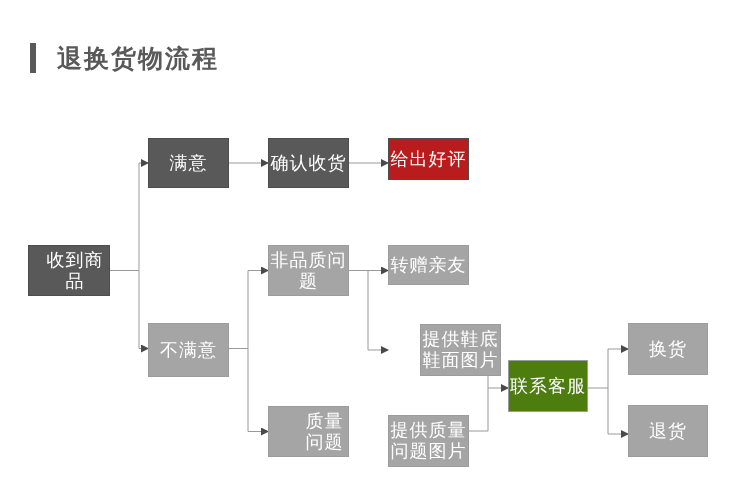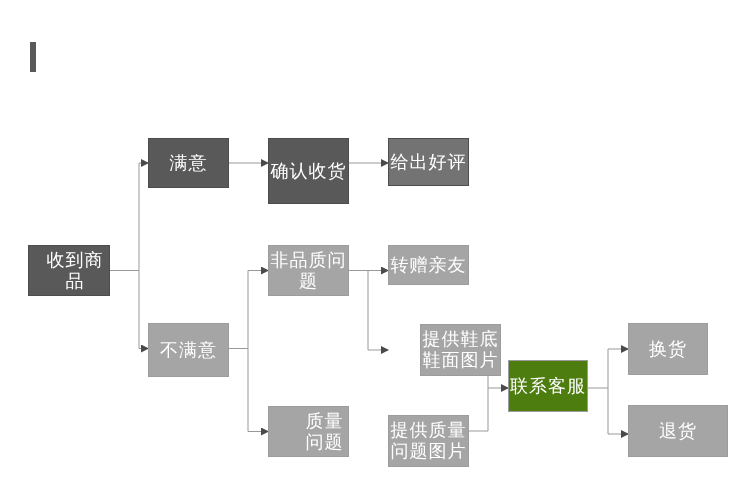--- a/index.html
+++ b/index.html
@@ -60,20 +60,21 @@
     line-height: 21px;
     white-space: pre-line;
   }
 </style>
 </head>
 <body style="background: rgb(255, 255, 255);">
 
 <div id="canvas">
   <div class="title-row">
     <span id="title-bar" class="title-bar" style="background: rgb(89, 89, 89);"></span>
+    <h1 id="title" class="title" style="color: rgb(89, 89, 89);">退换货物流程</h1>
   </div>
   <svg id="edges" viewBox="0 0 750 500">
       <defs>
         <marker id="arrow" markerWidth="8" markerHeight="8" refX="7" refY="4" orient="auto" markerUnits="userSpaceOnUse">
           <path d="M0,0 L8,4 L0,8 Z" fill="#4a4a4a"></path>
         </marker>
       </defs>
       <polyline points="110,270.5 139,270.5" fill="none" stroke="#999999" stroke-width="1"></polyline>
       <polyline points="139,270.5 139,163 148,163" fill="none" stroke="#999999" stroke-width="1" marker-end="url(#arrow)"></polyline>
       <polyline points="139,270.5 139,348.5 148,348.5" fill="none" stroke="#999999" stroke-width="1" marker-end="url(#arrow)"></polyline>
@@ -91,24 +92,24 @@
       <polyline points="608,388 608,349 628,349" fill="none" stroke="#999999" stroke-width="1" marker-end="url(#arrow)"></polyline>
       <polyline points="608,388 608,434 628,434" fill="none" stroke="#999999" stroke-width="1" marker-end="url(#arrow)"></polyline>
     </svg>
   <div id="nodes">
       <div class="node" style="left: 28px; top: 245px; width: 82px; height: 51px; background: rgb(89, 89, 89); border: 1px solid rgb(77, 77, 77);">
         <span class="node-label" style="color: rgb(255, 255, 255); margin-left: 12px;">收到商品</span>
       </div>
       <div class="node" style="left: 148px; top: 138px; width: 81px; height: 50px; background: rgb(89, 89, 89); border: 1px solid rgb(77, 77, 77);">
         <span class="node-label" style="color: rgb(255, 255, 255);">满意</span>
       </div>
-      <div class="node" style="left: 268px; top: 138px; width: 81px; height: 66px; background: rgb(89, 89, 89); border: 1px solid rgb(77, 77, 77);">
+      <div class="node" style="left: 268px; top: 138px; width: 81px; height: 50px; background: rgb(89, 89, 89); border: 1px solid rgb(77, 77, 77);">
         <span class="node-label" style="color: rgb(255, 255, 255);">确认收货</span>
       </div>
-      <div class="node" style="left: 388px; top: 138px; width: 81px; height: 48px; background: #737373; border: 1px solid rgb(77, 77, 77);">
+      <div class="node" style="left: 388px; top: 138px; width: 81px; height: 42px; background: #b91c1c; border: 1px solid rgb(77, 77, 77);">
         <span class="node-label" style="color: rgb(255, 255, 255);">给出好评</span>
       </div>
       <div class="node" style="left: 148px; top: 323px; width: 81px; height: 54px; background: rgb(165, 165, 165); border: 1px solid rgb(156, 156, 156);">
         <span class="node-label" style="color: rgb(255, 255, 255);">不满意</span>
       </div>
       <div class="node" style="left: 268px; top: 245px; width: 81px; height: 51px; background: rgb(165, 165, 165); border: 1px solid rgb(156, 156, 156);">
         <span class="node-label" style="color: rgb(255, 255, 255);">非品质问题</span>
       </div>
       <div class="node" style="left: 268px; top: 406px; width: 81px; height: 51px; background: rgb(165, 165, 165); border: 1px solid rgb(156, 156, 156);">
         <span class="node-label" style="color: rgb(255, 255, 255); margin-left: 32px;">质量问题</span>
@@ -123,17 +124,17 @@
       <div class="node" style="left: 388px; top: 415px; width: 81px; height: 52px; background: rgb(165, 165, 165); border: 1px solid rgb(156, 156, 156);">
         <span class="node-label" style="color: rgb(255, 255, 255);">提供质量
 问题图片</span>
       </div>
       <div class="node" style="left: 508px; top: 360px; width: 80px; height: 52px; background: #4d7c0f; border: 1px solid rgb(156, 156, 156);">
         <span class="node-label" style="color: rgb(255, 255, 255);">联系客服</span>
       </div>
       <div class="node" style="left: 628px; top: 323px; width: 80px; height: 52px; background: rgb(165, 165, 165); border: 1px solid rgb(156, 156, 156);">
         <span class="node-label" style="color: rgb(255, 255, 255);">换货</span>
       </div>
-      <div class="node" style="left: 628px; top: 405px; width: 100px; height: 52px; background: rgb(165, 165, 165); border: 1px solid rgb(156, 156, 156);">
+      <div class="node" style="left: 628px; top: 405px; width: 80px; height: 52px; background: rgb(165, 165, 165); border: 1px solid rgb(156, 156, 156);">
         <span class="node-label" style="color: rgb(255, 255, 255);">退货</span>
       </div>
     </div>
 </div>
 
 </body></html>

